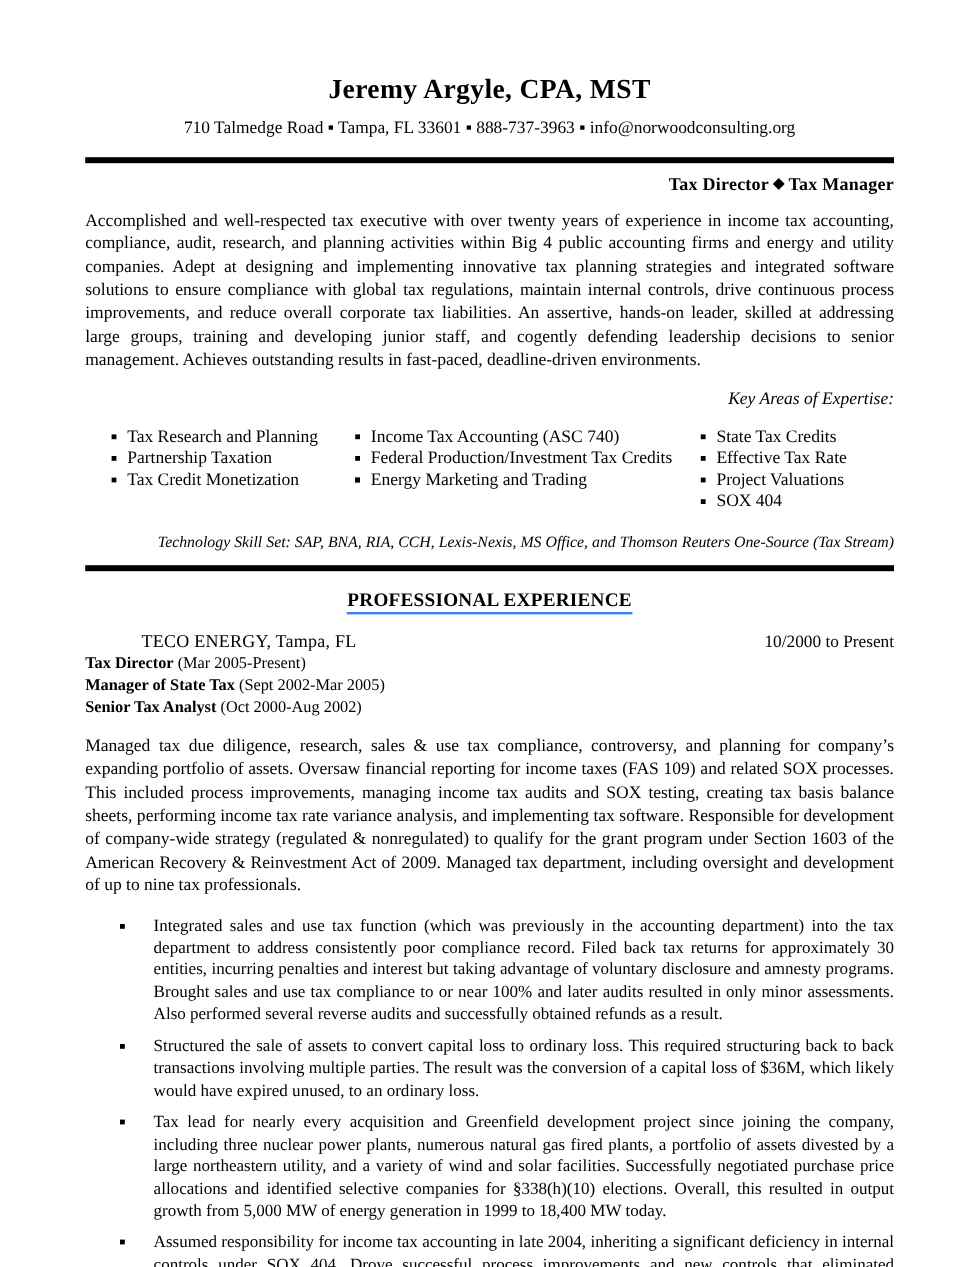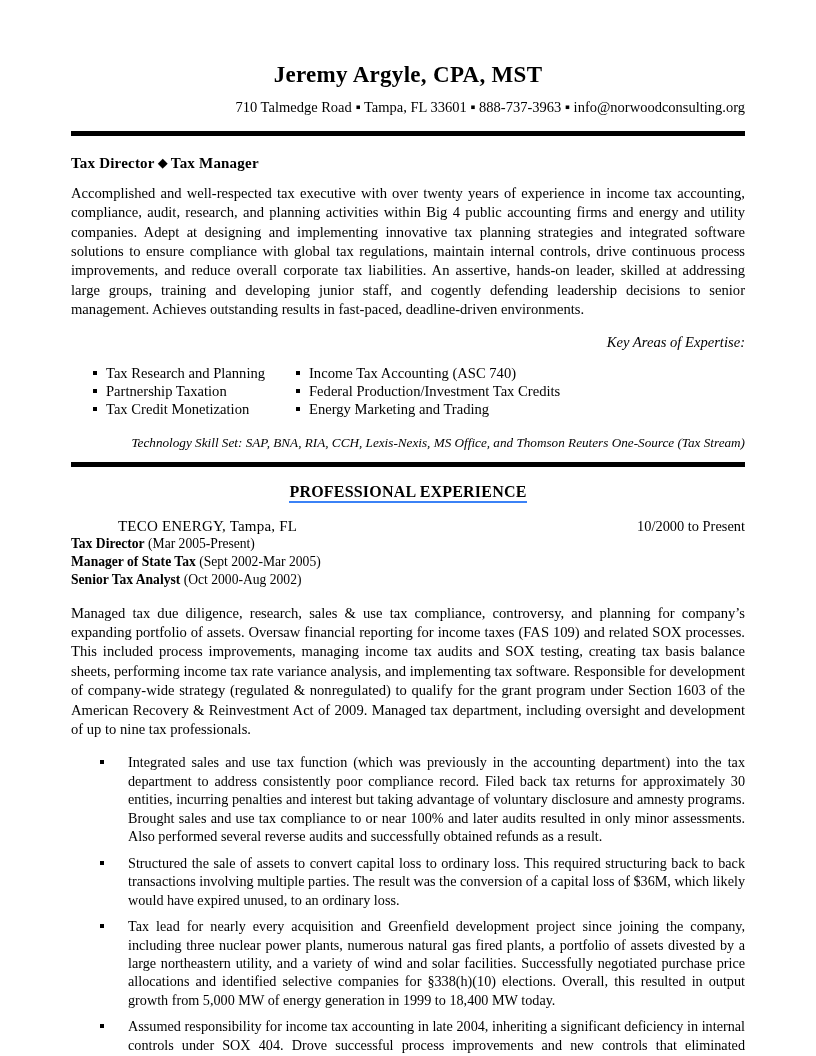--- a/index.html
+++ b/index.html
@@ -27,42 +27,42 @@
   
   .name {
     text-align: center;
     font-size: 23px;
     font-weight: bold;
     letter-spacing: 0.3px;
     margin-top: 62px;
     line-height: 1.1;
   }
   .contact {
-    text-align: right;
+    text-align: center;
     font-size: 14.5px;
     margin-top: 12px;
     line-height: 1.2;
   }
 
   
   .rule-thick {
     height: 5px;
     background: #000000;
     margin-top: 14px;
   }
   .rule-thick.second {
     margin-top: 11px;
   }
 
   
   .job-titles {
-    text-align: left;
+    text-align: right;
     font-size: 15px;
     font-weight: bold;
-    margin-top: 19px;
+    margin-top: 9px;
     letter-spacing: 0.2px;
   }
   .job-titles .diamond {
     font-size: 13px;
     vertical-align: 1px;
     padding: 0 3px;
   }
 
   
   .summary {
@@ -185,20 +185,26 @@
         <div class="exp-item"><span class="sq"></span><span>Tax Research and Planning</span></div>
         <div class="exp-item"><span class="sq"></span><span>Partnership Taxation</span></div>
         <div class="exp-item"><span class="sq"></span><span>Tax Credit Monetization</span></div>
       </div>
       <div class="col-2">
         <div class="exp-item"><span class="sq"></span><span>Income Tax Accounting (ASC 740)</span></div>
         <div class="exp-item"><span class="sq"></span><span>Federal Production/Investment Tax Credits</span></div>
         <div class="exp-item"><span class="sq"></span></div>
         <div class="exp-item"><span class="sq"></span><span>Energy Marketing and Trading</span></div>
       </div>
+      <div class="col-3">
+        <div class="exp-item"><span class="sq"></span><span>State Tax Credits</span></div>
+        <div class="exp-item"><span class="sq"></span><span>Effective Tax Rate</span></div>
+        <div class="exp-item"><span class="sq"></span><span>Project Valuations</span></div>
+        <div class="exp-item"><span class="sq"></span><span>SOX 404</span></div>
+      </div>
     </div>
 
     <div class="tech">Technology Skill Set: SAP, BNA, RIA, CCH, Lexis-Nexis, MS Office, and Thomson Reuters One-Source (Tax Stream)</div>
 
     <div class="rule-thick second"></div>
 
     <div class="section-heading"><span>PROFESSIONAL EXPERIENCE</span></div>
 
     <div class="employer-row">
       <div class="employer-name">TECO ENERGY, Tampa, FL</div>

